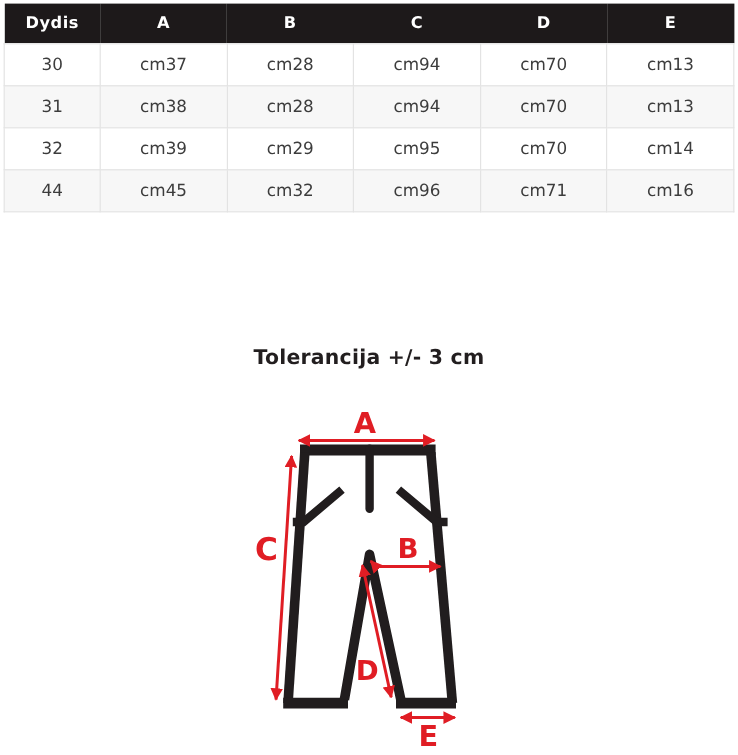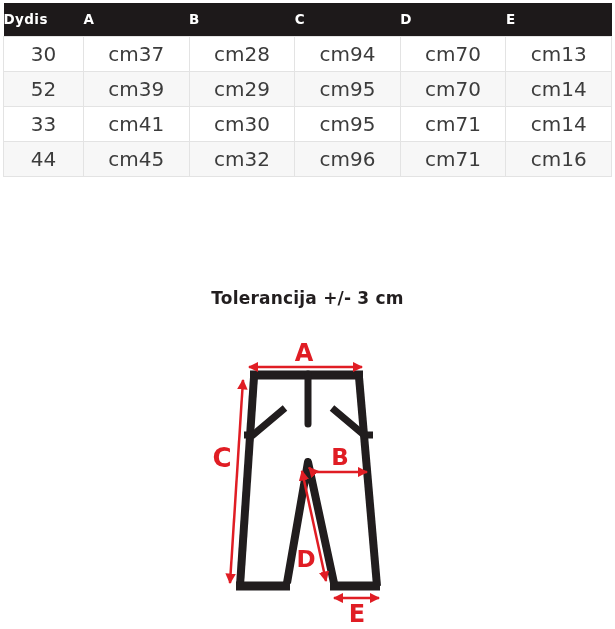--- a/index.html
+++ b/index.html
@@ -18,25 +18,25 @@
   }
   .page{position:absolute;inset:0;}
   
   table.size-table{
     position:absolute;top:3px;left:3px;width:609px;
     border-collapse:collapse;table-layout:fixed;
   }
   table.size-table th{
     background:var(--header-bg);color:#ffffff;
     height:33px;font-size:13.5px;font-weight:600;letter-spacing:.4px;
-    border:none;text-align:left;vertical-align:middle;
+    border:none;text-align:center;vertical-align:middle;
   }
   table.size-table td{
     height:35px;text-align:center;vertical-align:middle;
-    font-size:20px;color:var(--cell-text);
+    font-size:14px;color:var(--cell-text);
     border:1px solid var(--border);background:#ffffff;
   }
   table.size-table col.first{width:80px;}
   table.size-table tbody tr:nth-child(even) td{background:var(--row-alt);}
   
   .tolerance{
     position:absolute;top:288px;left:0;width:615px;
     text-align:center;font-size:17px;font-weight:700;color:#221e1f;
     letter-spacing:.2px;
   }
@@ -76,33 +76,33 @@
     <tbody>
         <tr>
           <td>30</td>
           <td>cm37</td>
           <td>cm28</td>
           <td>cm94</td>
           <td>cm70</td>
           <td>cm13</td>
         </tr>
         <tr>
-          <td>52</td>
+          <td>31</td>
+          <td>cm38</td>
+          <td>cm28</td>
+          <td>cm94</td>
+          <td>cm70</td>
+          <td>cm13</td>
+        </tr>
+        <tr>
+          <td>32</td>
           <td>cm39</td>
           <td>cm29</td>
           <td>cm95</td>
           <td>cm70</td>
-          <td>cm14</td>
-        </tr>
-        <tr>
-          <td>33</td>
-          <td>cm41</td>
-          <td>cm30</td>
-          <td>cm95</td>
-          <td>cm71</td>
           <td>cm14</td>
         </tr>
         <tr>
           <td>44</td>
           <td>cm45</td>
           <td>cm32</td>
           <td>cm96</td>
           <td>cm71</td>
           <td>cm16</td>
         </tr>

